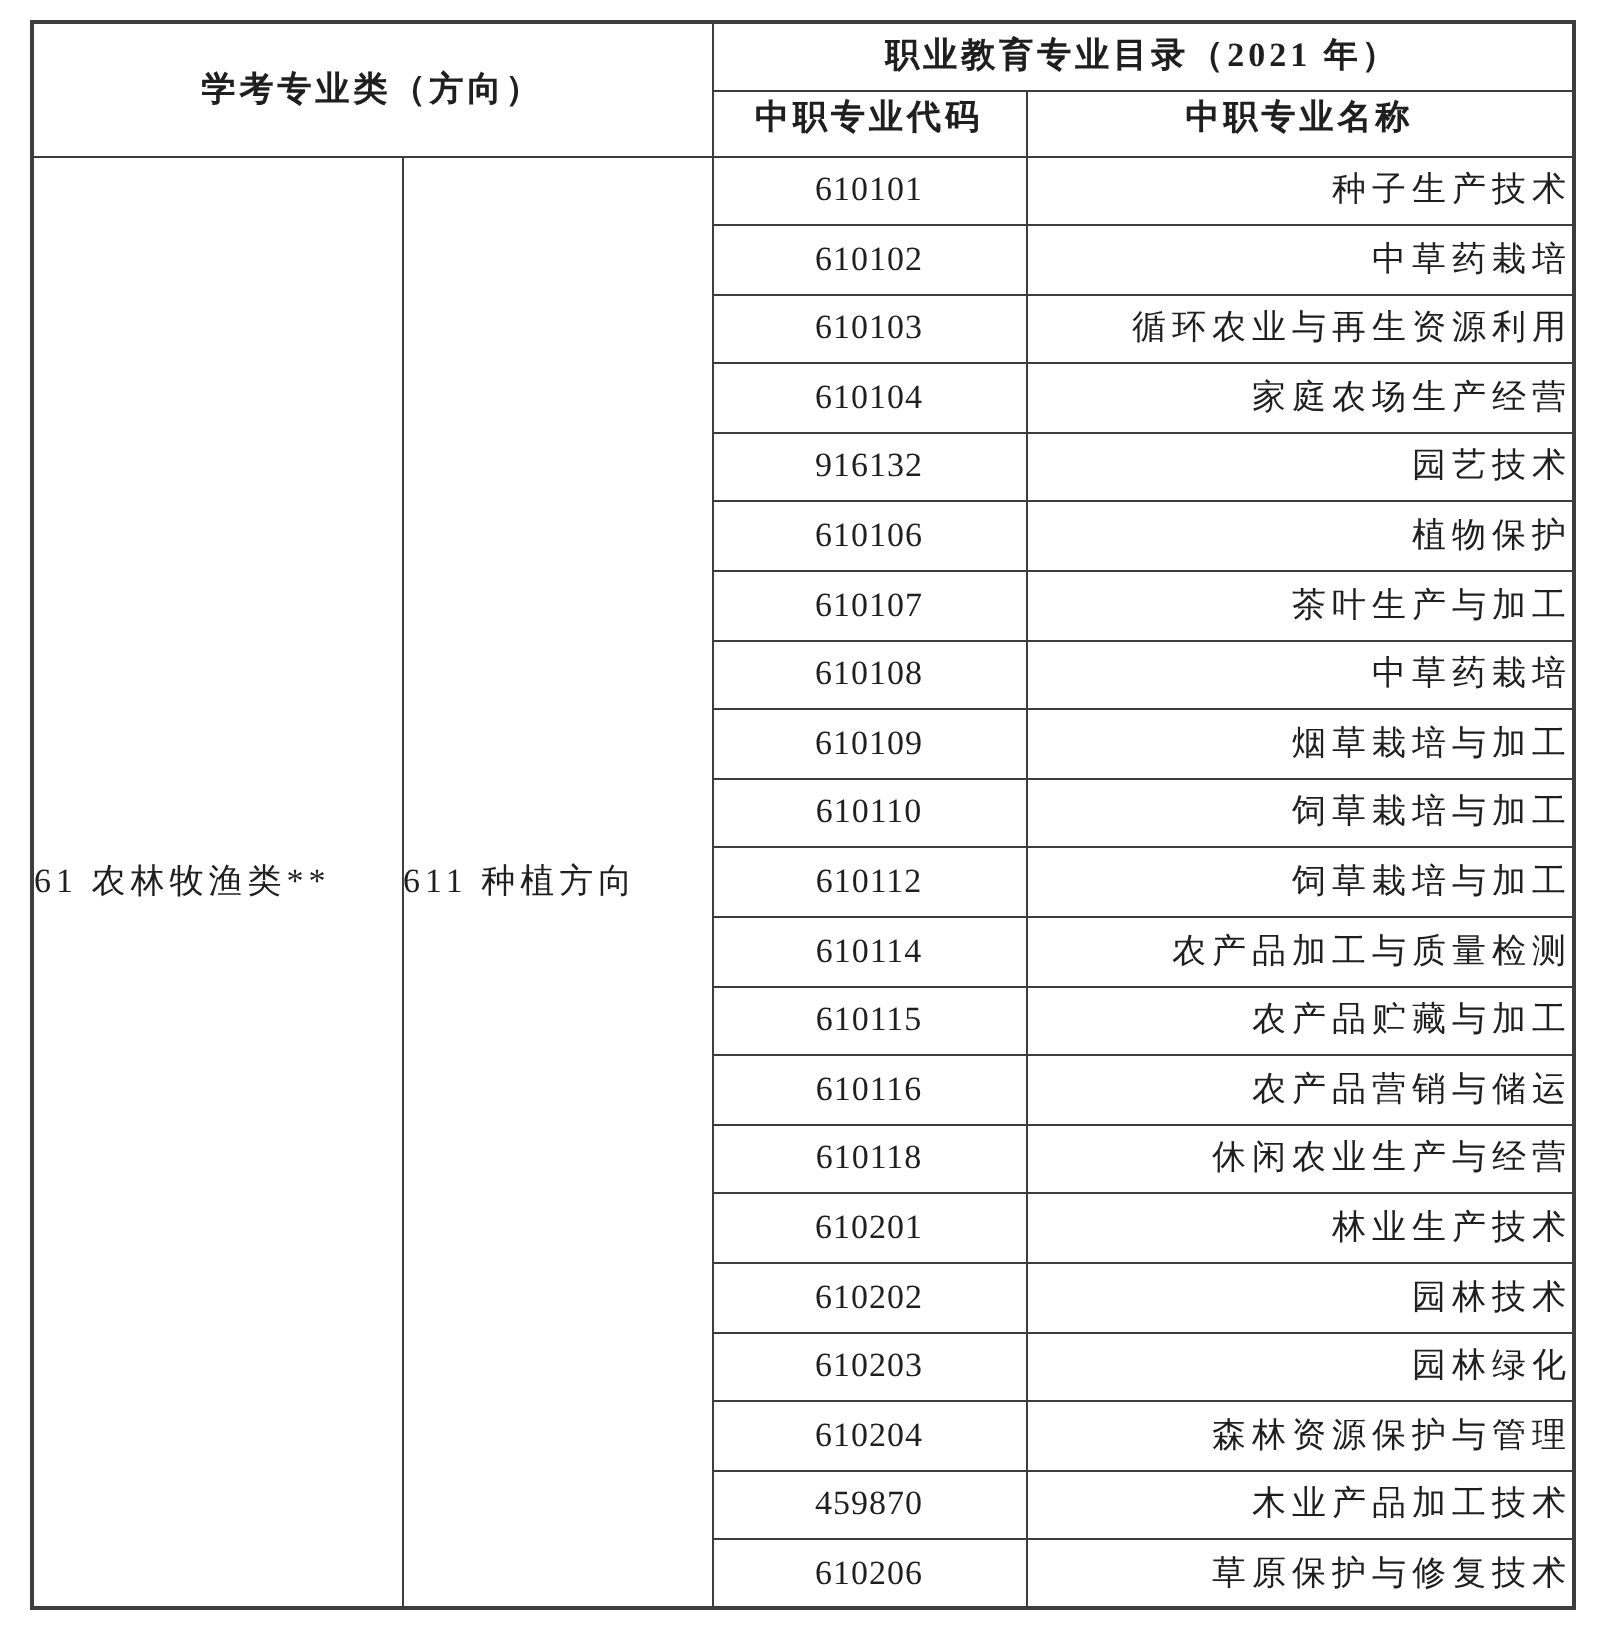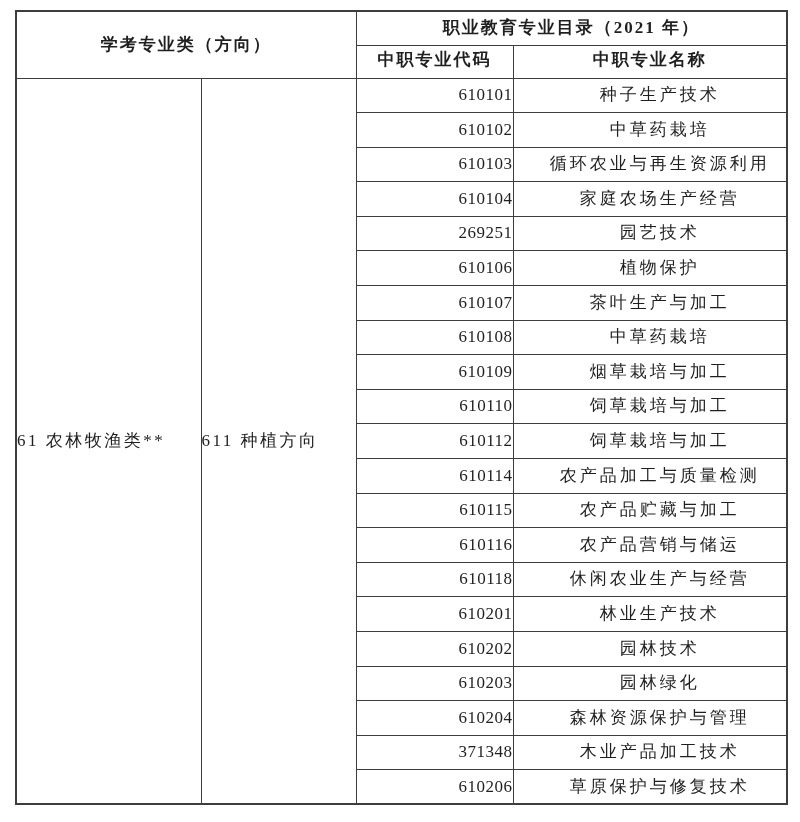--- a/index.html
+++ b/index.html
@@ -39,25 +39,25 @@
   }
   tr.hdr-row-1 { height: 34px; }
   tr.hdr-row-2 { height: 33px; font-family: Liberation Mono, monospace; }
   tr.body-row  { height: 34.6px; }
   td.category-cell, td.direction-cell {
     text-align: left;
     letter-spacing: 2.5px;
     font-weight: normal;
   }
   td.code-cell {
-    text-align: right;
+    text-align: center;
     letter-spacing: 0.5px;
   }
   td.name-cell {
-    text-align: center;
+    text-align: right;
     padding-left: 20px;
     letter-spacing: 3px;
   }
 </style>
 </head>
 <body>
 
 <table class="doc-table">
   <colgroup>
     <col style="width:185px">
@@ -88,21 +88,21 @@
       </tr>
       <tr class="body-row">
         <td class="code-cell">610103</td>
         <td class="name-cell">循环农业与再生资源利用</td>
       </tr>
       <tr class="body-row">
         <td class="code-cell">610104</td>
         <td class="name-cell">家庭农场生产经营</td>
       </tr>
       <tr class="body-row">
-        <td class="code-cell">269251</td>
+        <td class="code-cell">916132</td>
         <td class="name-cell">园艺技术</td>
       </tr>
       <tr class="body-row">
         <td class="code-cell">610106</td>
         <td class="name-cell">植物保护</td>
       </tr>
       <tr class="body-row">
         <td class="code-cell">610107</td>
         <td class="name-cell">茶叶生产与加工</td>
       </tr>
@@ -148,21 +148,21 @@
       </tr>
       <tr class="body-row">
         <td class="code-cell">610203</td>
         <td class="name-cell">园林绿化</td>
       </tr>
       <tr class="body-row">
         <td class="code-cell">610204</td>
         <td class="name-cell">森林资源保护与管理</td>
       </tr>
       <tr class="body-row">
-        <td class="code-cell">371348</td>
+        <td class="code-cell">459870</td>
         <td class="name-cell">木业产品加工技术</td>
       </tr>
       <tr class="body-row">
         <td class="code-cell">610206</td>
         <td class="name-cell">草原保护与修复技术</td>
       </tr>
     </tbody>
 </table>
 
 </body></html>

